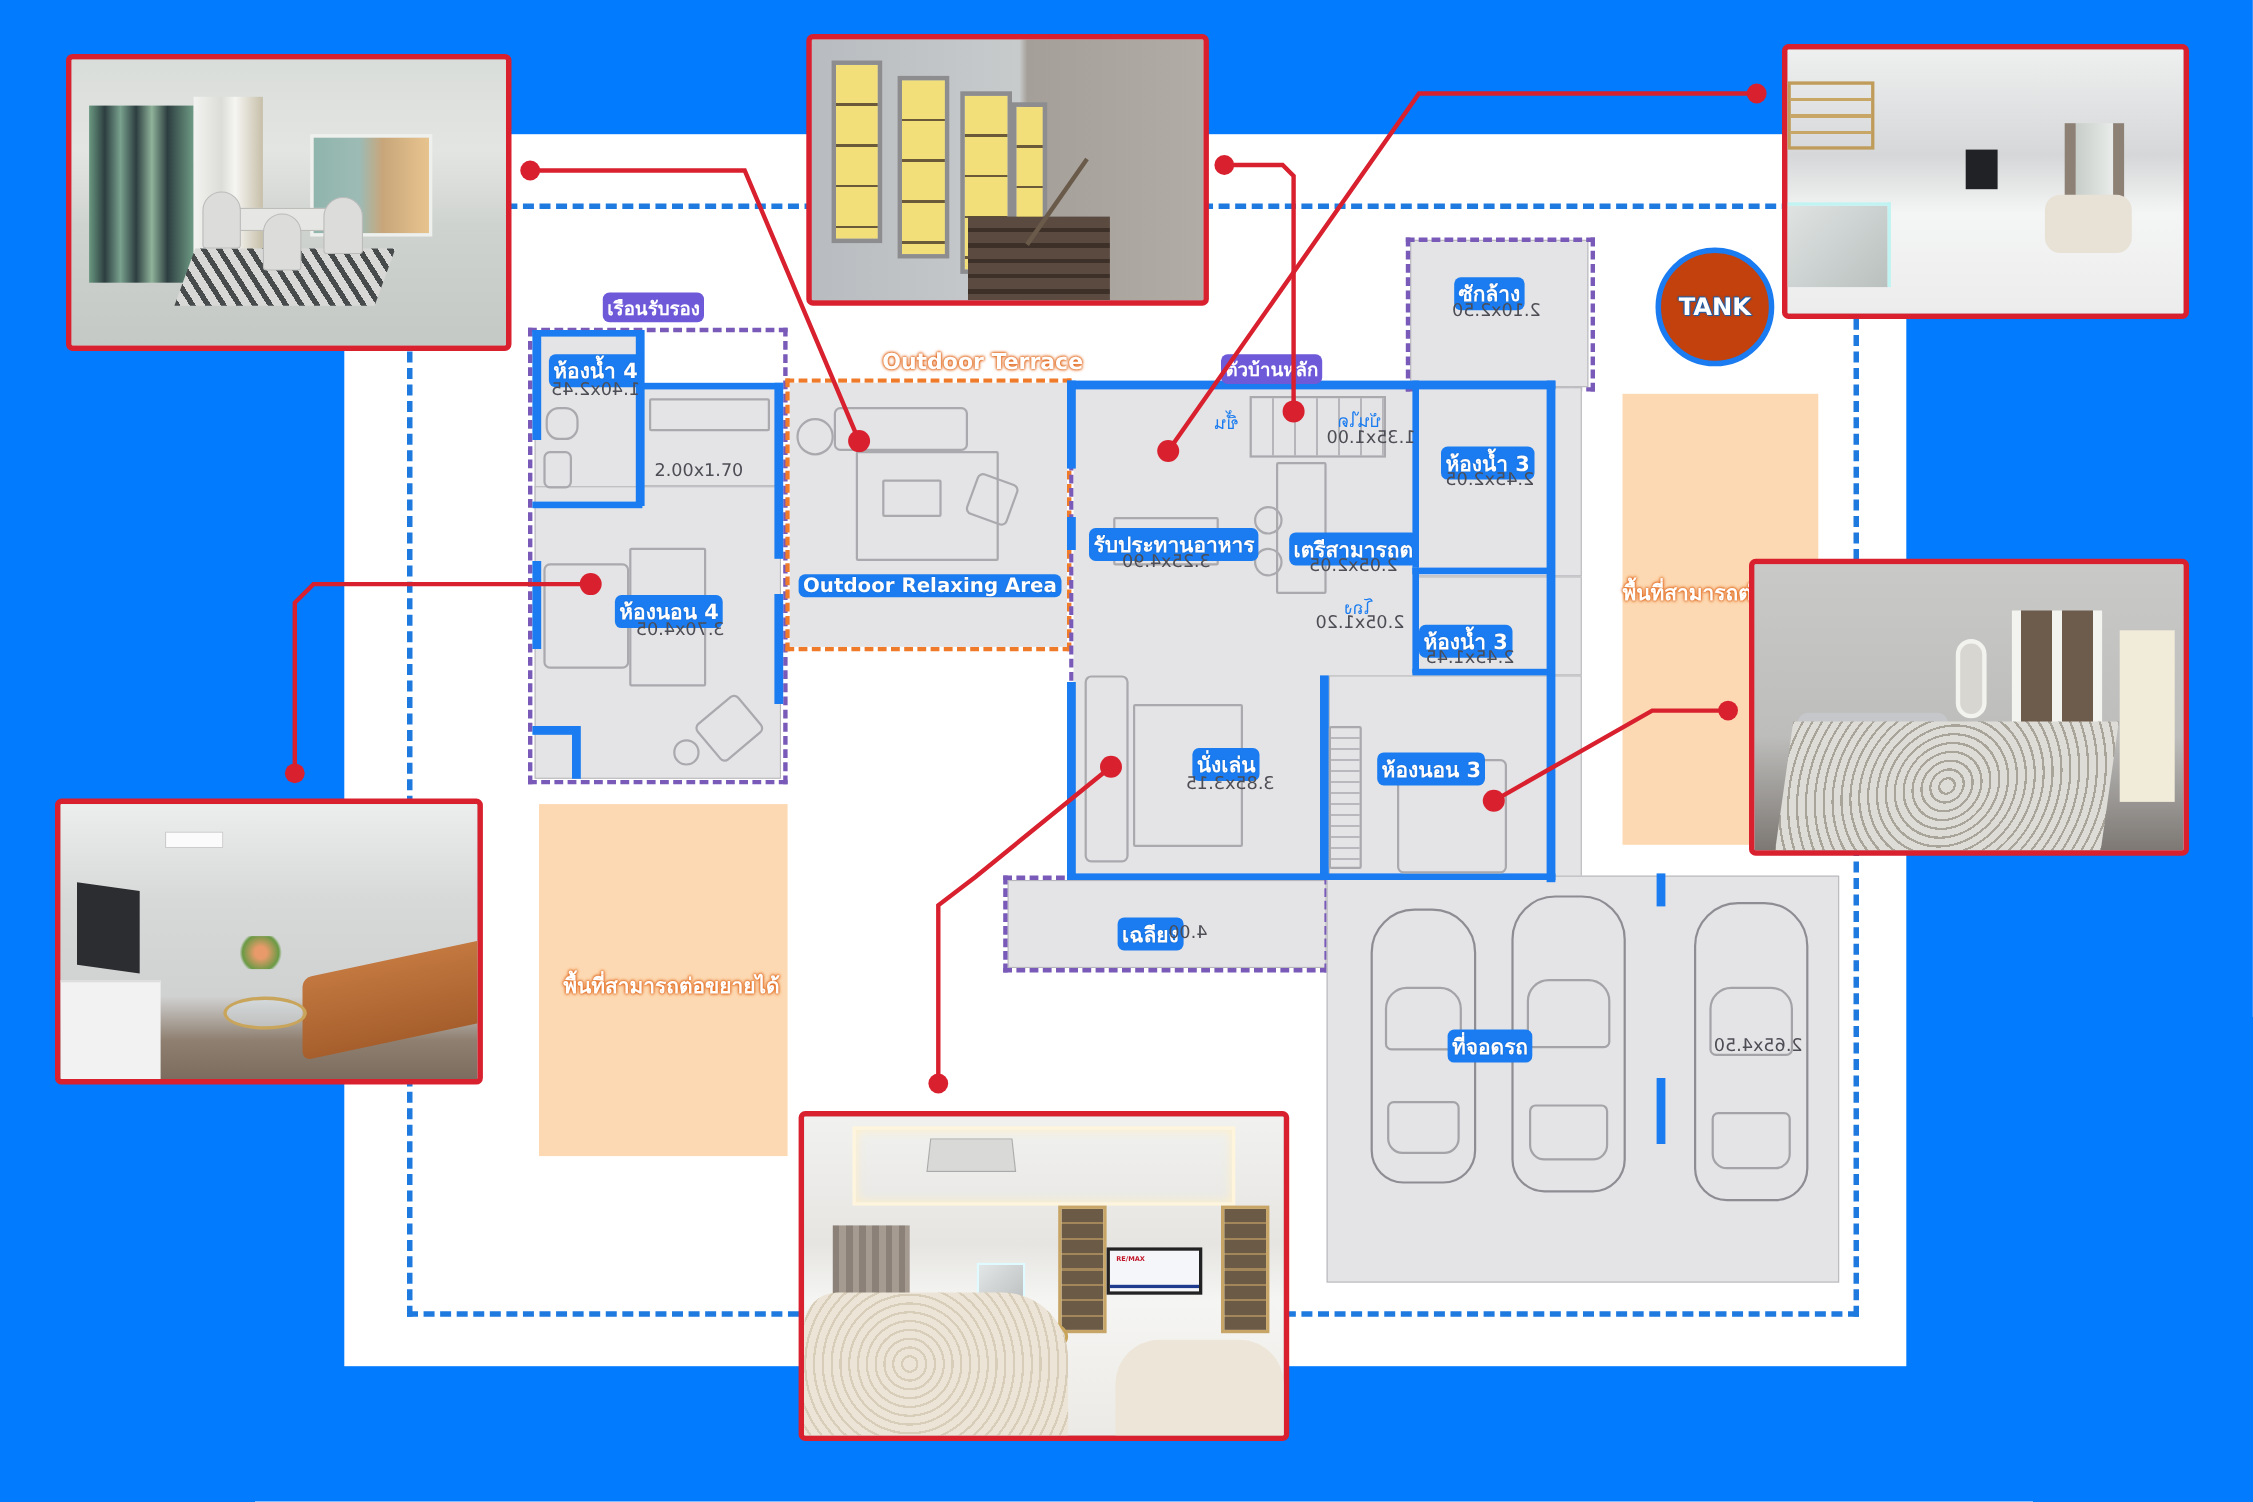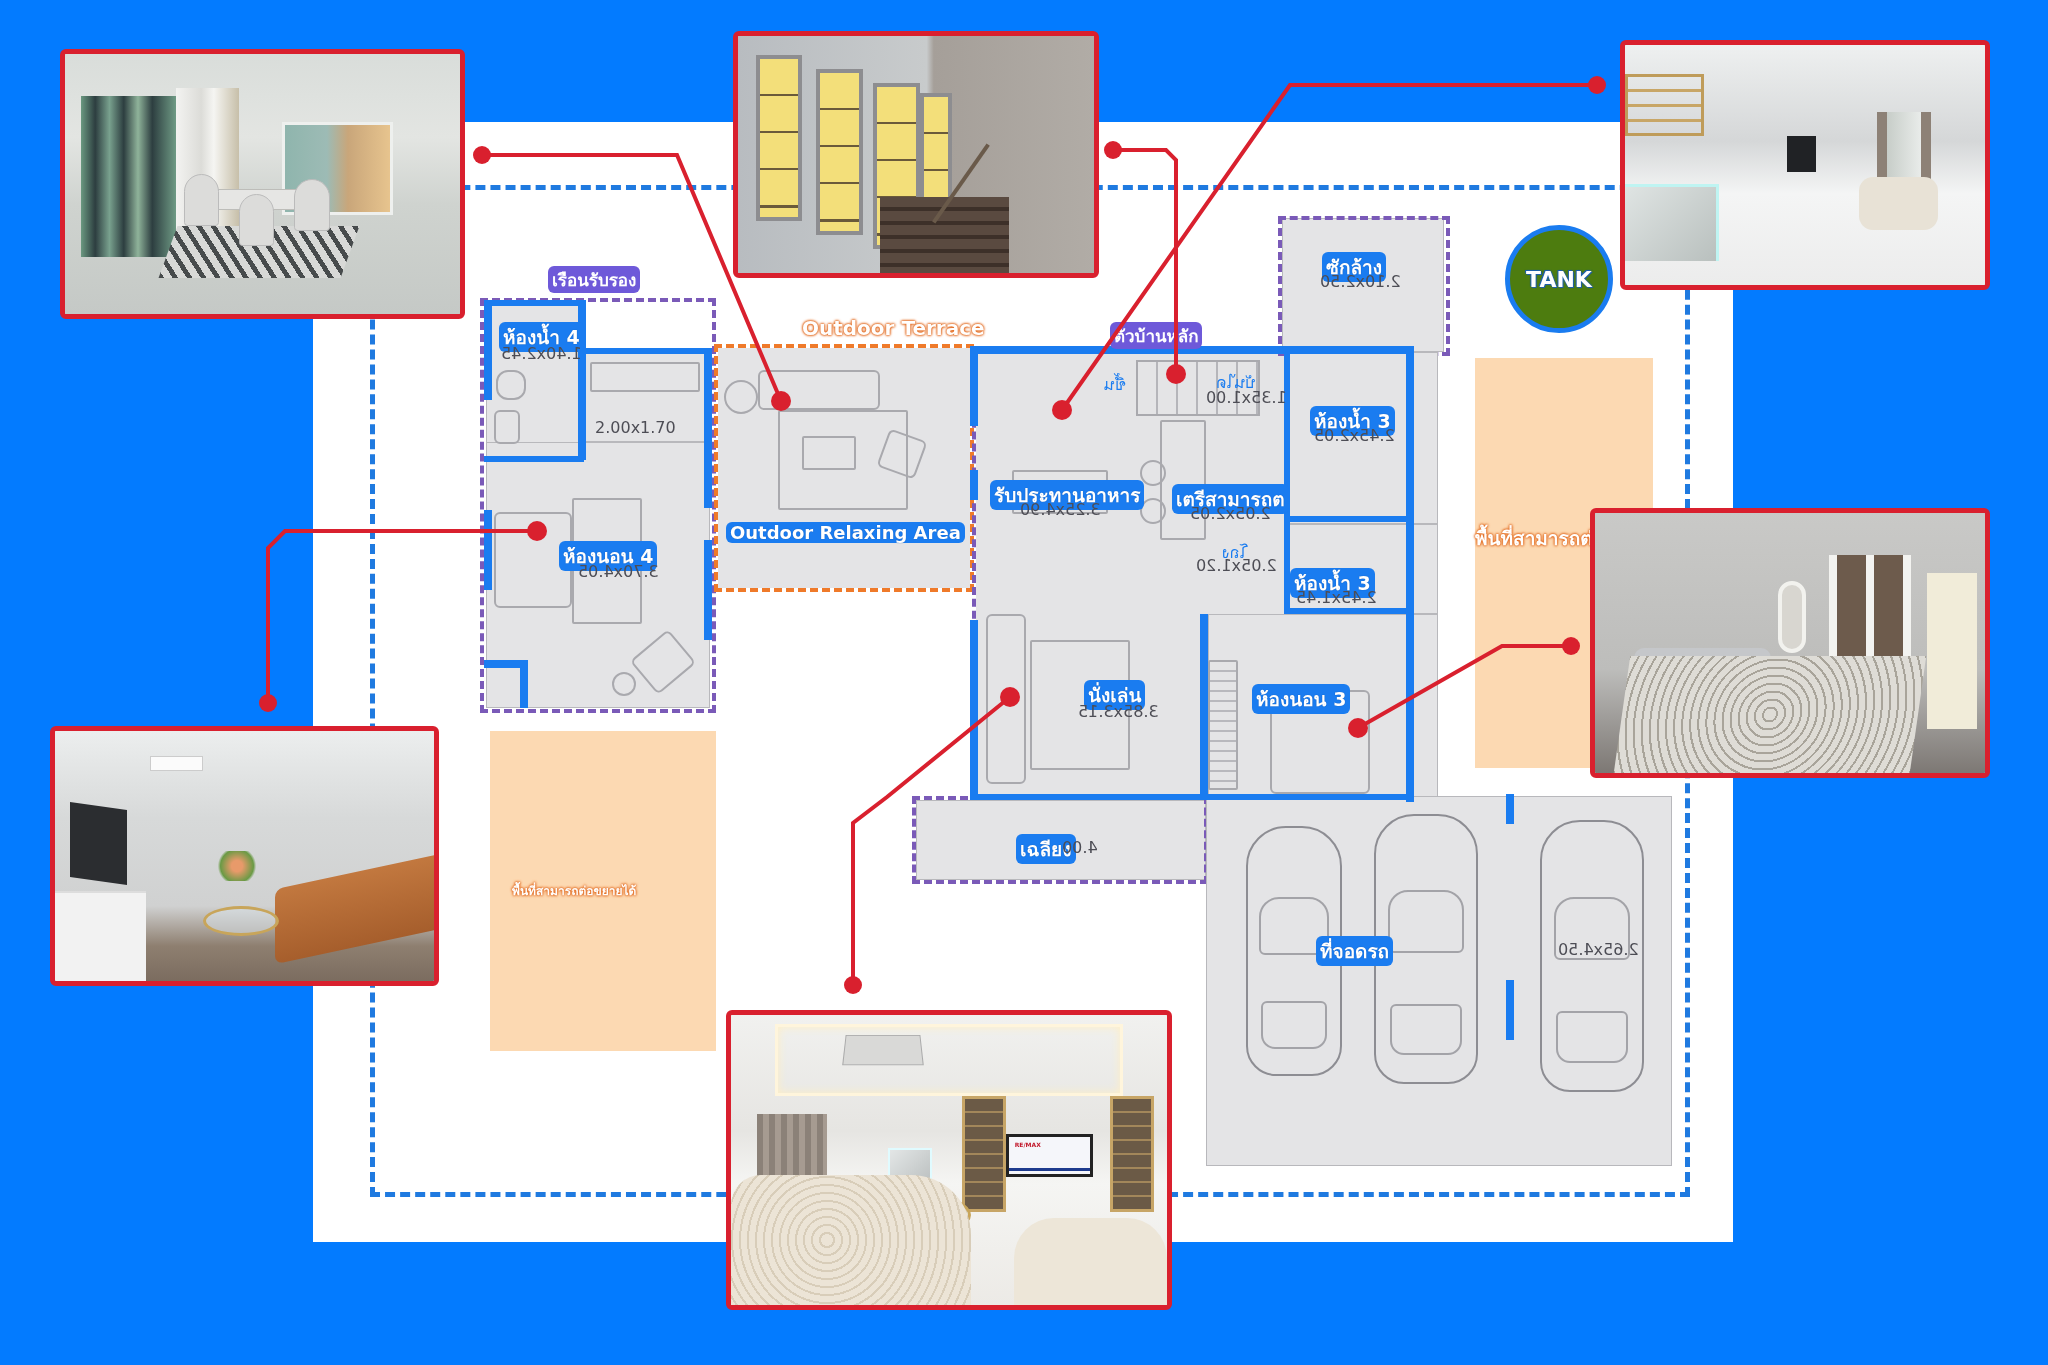--- a/index.html
+++ b/index.html
@@ -46,21 +46,21 @@
 
   
   .car { position: absolute; border: 2px solid #8d8d93; border-radius: 40px 40px 30px 30px; }
   .car::before { content: ""; position: absolute; left: 12%; right: 12%; top: 28%; height: 22%;
     border: 2px solid #a3a3a8; border-radius: 20px 20px 6px 6px; }
   .car::after { content: ""; position: absolute; left: 14%; right: 14%; bottom: 10%; height: 18%;
     border: 2px solid #a3a3a8; border-radius: 6px 6px 14px 14px; }
 
   
   #tank { left: 1505px; top: 225px; width: 108px; height: 108px; border: 5px solid #1a7cf0;
-    border-radius: 50%; background: #4d7c0f; display: flex; align-items: center; justify-content: center; }
+    border-radius: 50%; background: #c2410c; display: flex; align-items: center; justify-content: center; }
   #tank span { color: #ffffff; font-weight: bold; font-size: 22px;
     text-shadow: 0 0 2px #1f5fa8, 0 0 2px #1f5fa8, 1px 1px 0 #1f5fa8, -1px -1px 0 #1f5fa8; }
 
   
   svg.leaders { position: absolute; left: 0; top: 0; width: 2048px; height: 1365px; pointer-events: none; }
 
   
   .photo { position: absolute; border: 5px solid #d9202e; border-radius: 6px; overflow: hidden; background: #ccc; }
   .photo .scene { position: absolute; inset: 0; }
   .photo-caption { position: absolute; left: 0; top: 0; width: 1px; height: 1px; overflow: hidden; opacity: 0; }
@@ -120,21 +120,21 @@
   .scene-main .counter { position:absolute; left:36%; top:46%; width:10%; height:16%; background: linear-gradient(135deg,#e3e6e6,#b6bbbb); border:2px solid #e0fbff; }
 </style>
 </head>
 <body>
 
 <div id="sheet" class="abs"></div>
 
 <div class="abs prop-line" style="left:370px; top:185px; width:1320px; height:1012px;"></div>
 
 <div class="abs expand" style="left:490px; top:731px; width:226px; height:320px;">
-  <span class="lbl-orange" style="left:22px; top:150px; font-size:12px;">พื้นที่สามารถต่อขยายได้</span>
+  <span class="lbl-orange" style="left:22px; top:150px; font-size:19px;">พื้นที่สามารถต่อขยายได้</span>
 </div>
 <div class="abs expand" style="left:1475px; top:358px; width:178px; height:410px;">
   <span class="lbl-orange" style="left:0px; top:165px; font-size:19px;">พื้นที่สามารถต่อ</span>
 </div>
 
 <div id="tank" class="abs">
   <span>TANK</span>
 </div>
 
 <div class="abs purple-dash" style="left:480px; top:298px; width:236px; height:415px;"></div>

